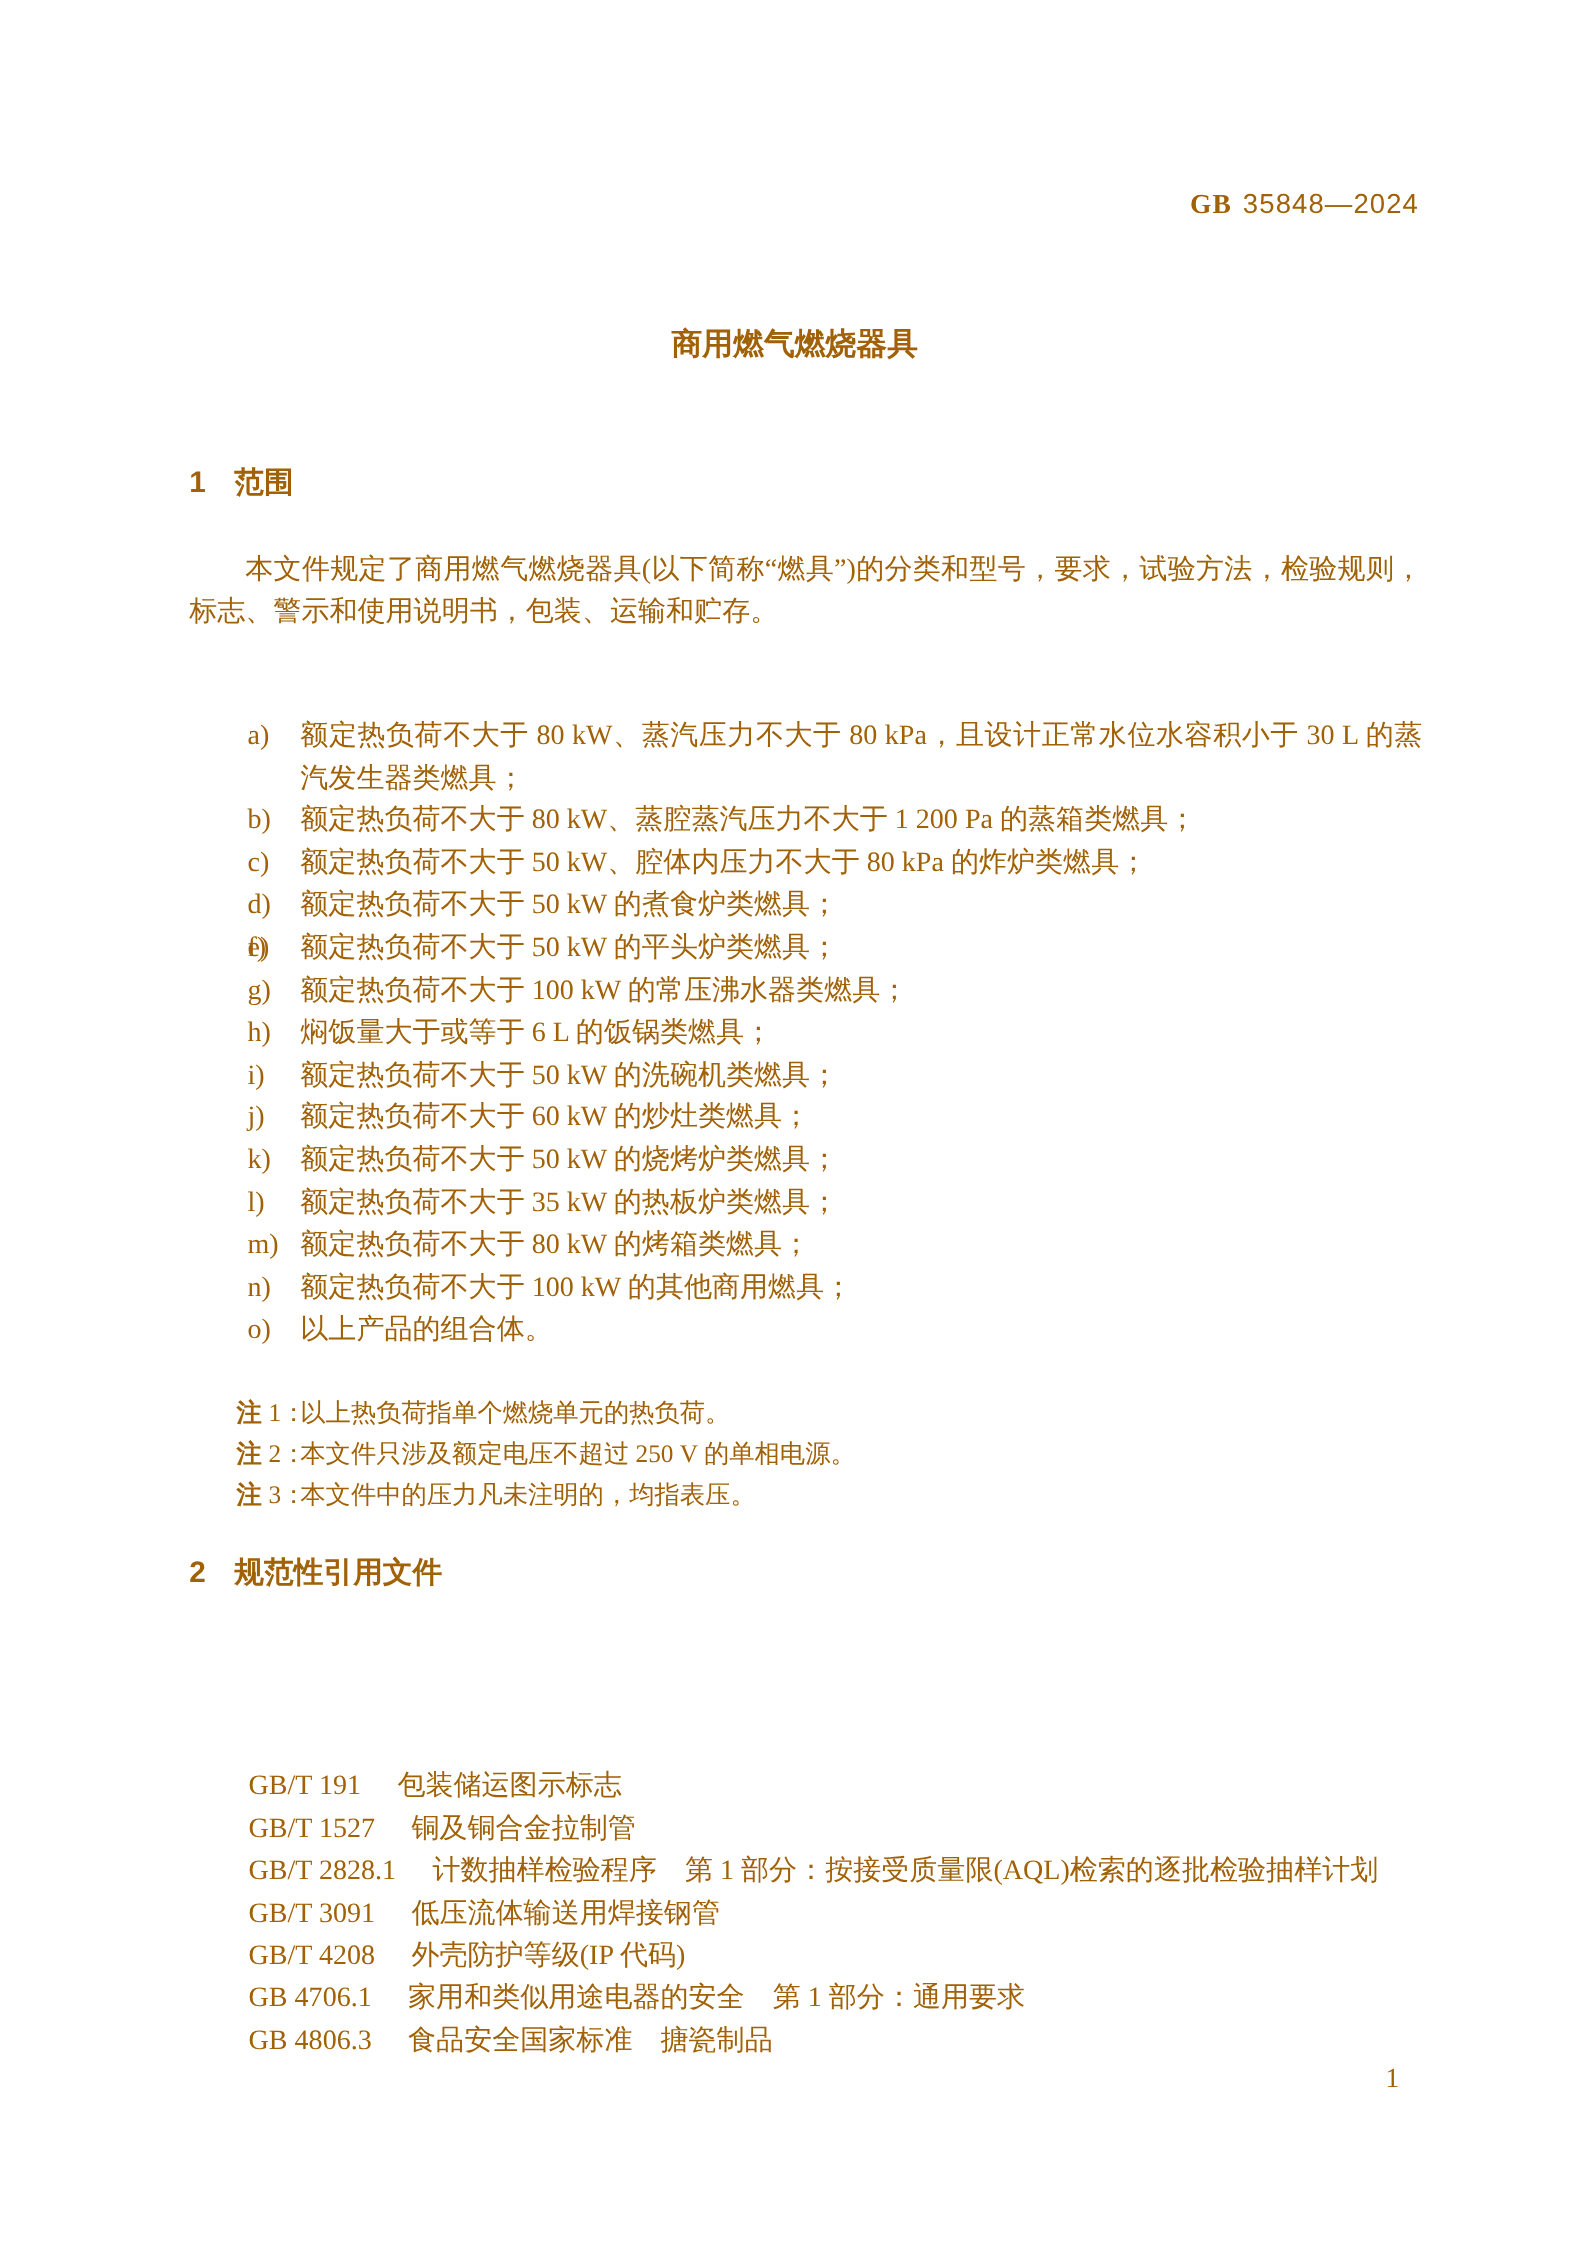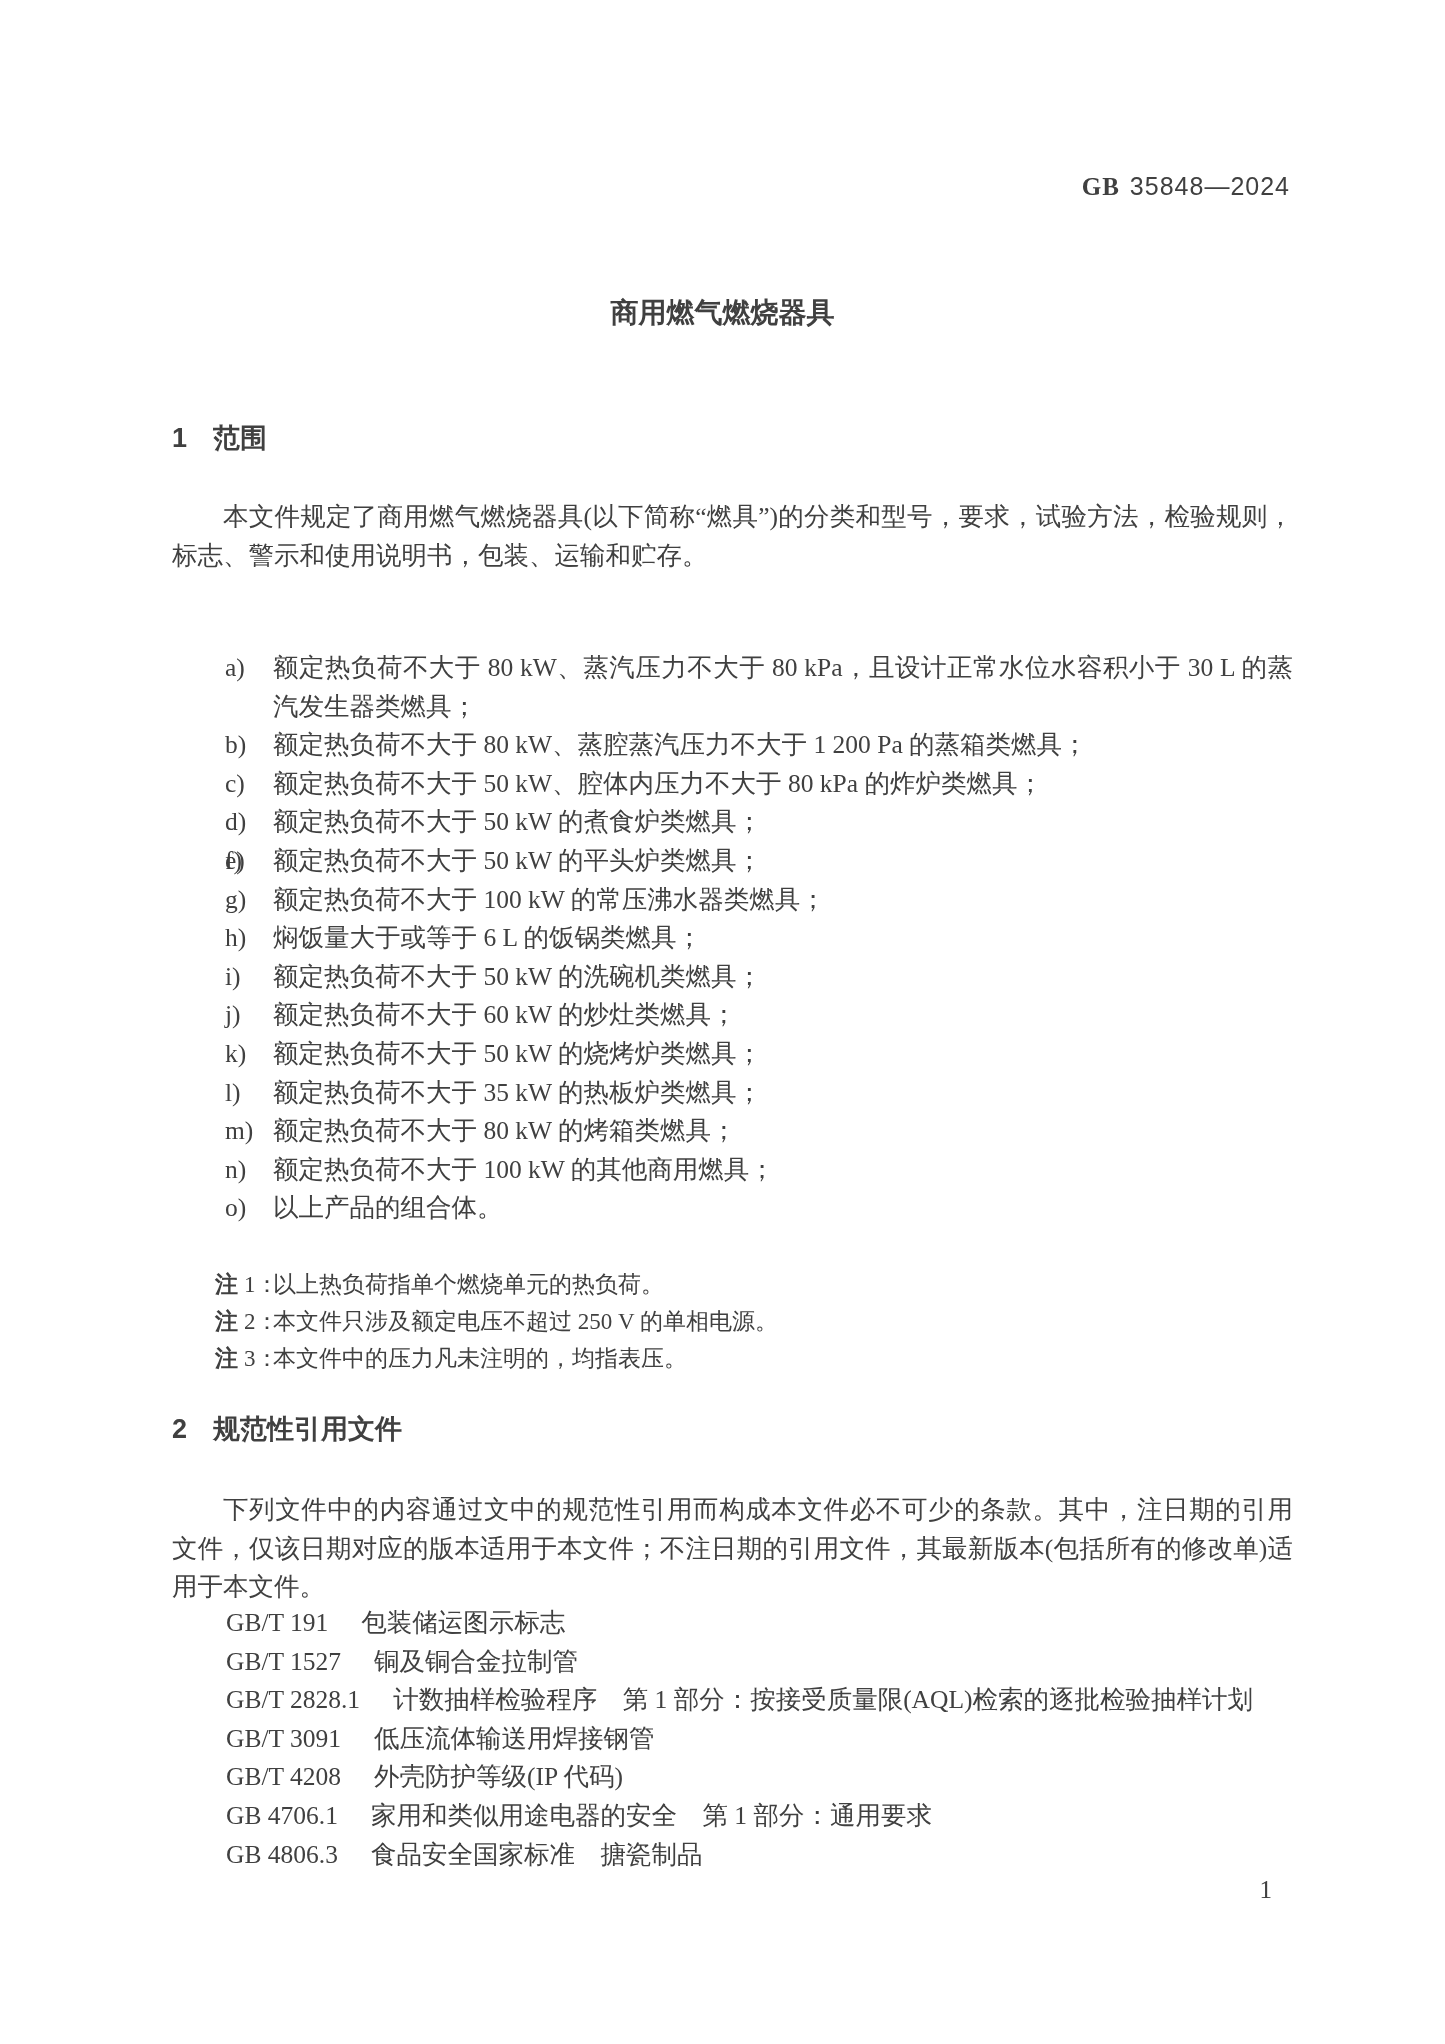--- a/index.html
+++ b/index.html
@@ -1,21 +1,21 @@
 <!DOCTYPE html>
 <html lang="zh"><head>
 <meta charset="utf-8">
 <style>
   html,body { margin:0; padding:0; background:#888; }
   .page {
     position:relative;
     width:1445px; height:2044px;
     margin:0 auto;
     background:#ffffff;
-    color:#404040;
+    color:#a16207;
     font-family:"Liberation Serif","DejaVu Serif",serif;
     overflow:hidden;
   }
   .abs { position:absolute; }
 
   
   .std-code {
     top:172px; right:155px;
     font-size:25px; letter-spacing:1px;
     white-space:nowrap;
@@ -206,21 +206,20 @@
 
       <div class="note">
         <span class="note-label"><span class="note-mark">注</span><span class="note-num">3：</span></span><span>本文件中的压力凡未注明的，均指表压。</span>
       </div>
     </div>
 
   <div class="abs sec-heading h2">
     <span class="sec-num">2</span><span>规范性引用文件</span>
   </div>
 
-  <div class="abs body-text indent p3">下列文件中的内容通过文中的规范性引用而构成本文件必不可少的条款。其中，注日期的引用文件，仅该日期对应的版本适用于本文件；不注日期的引用文件，其最新版本(包括所有的修改单)适用于本文件。</div>
 
   <div class="abs refs">
 
       <div class="ref-row">
         <span class="ref-code">GB/T 191</span>
         <span class="ref-title">包装储运图示标志</span>
       </div>
 
       <div class="ref-row">
         <span class="ref-code">GB/T 1527</span>

